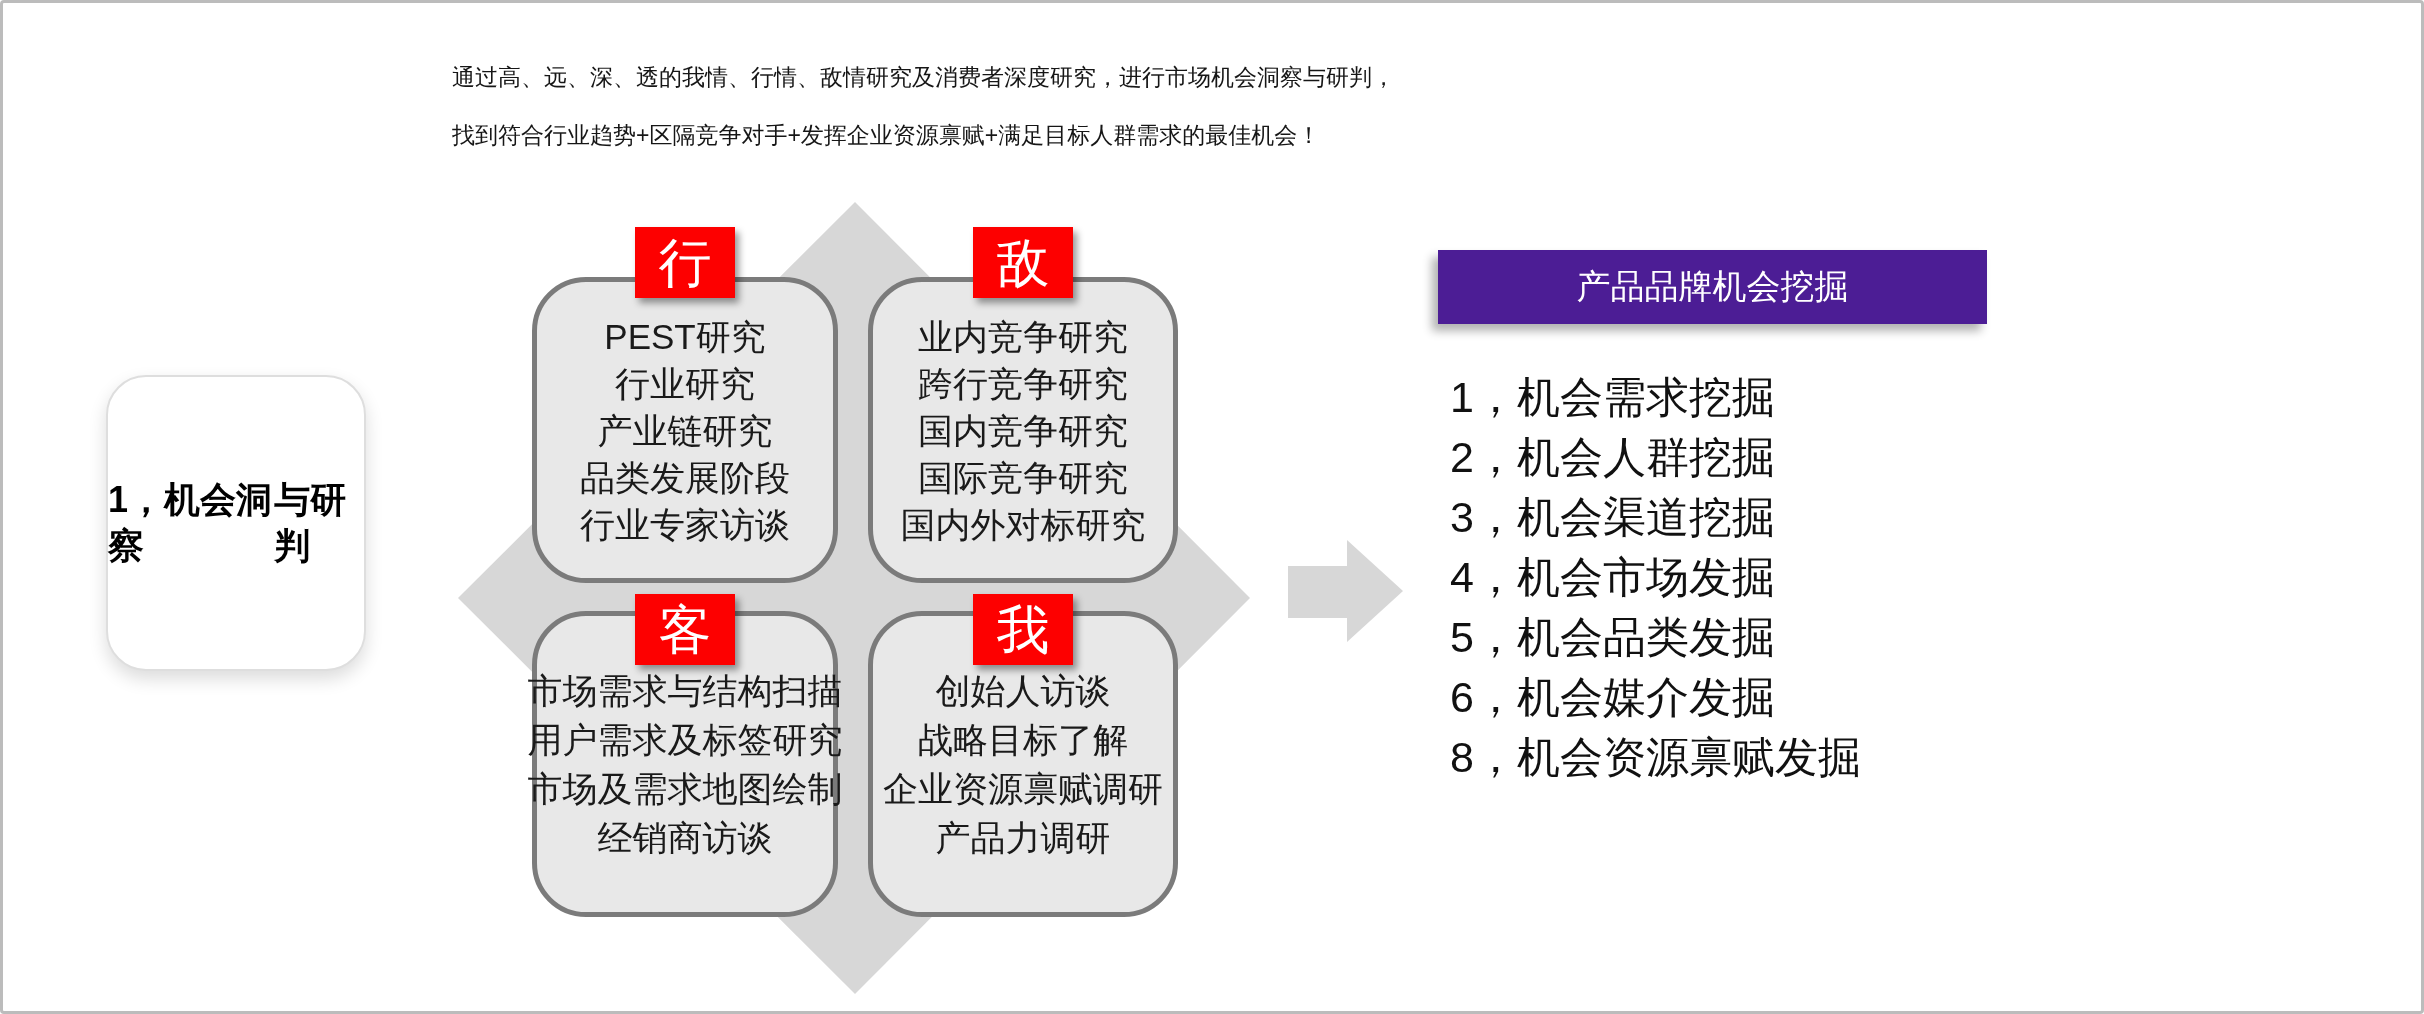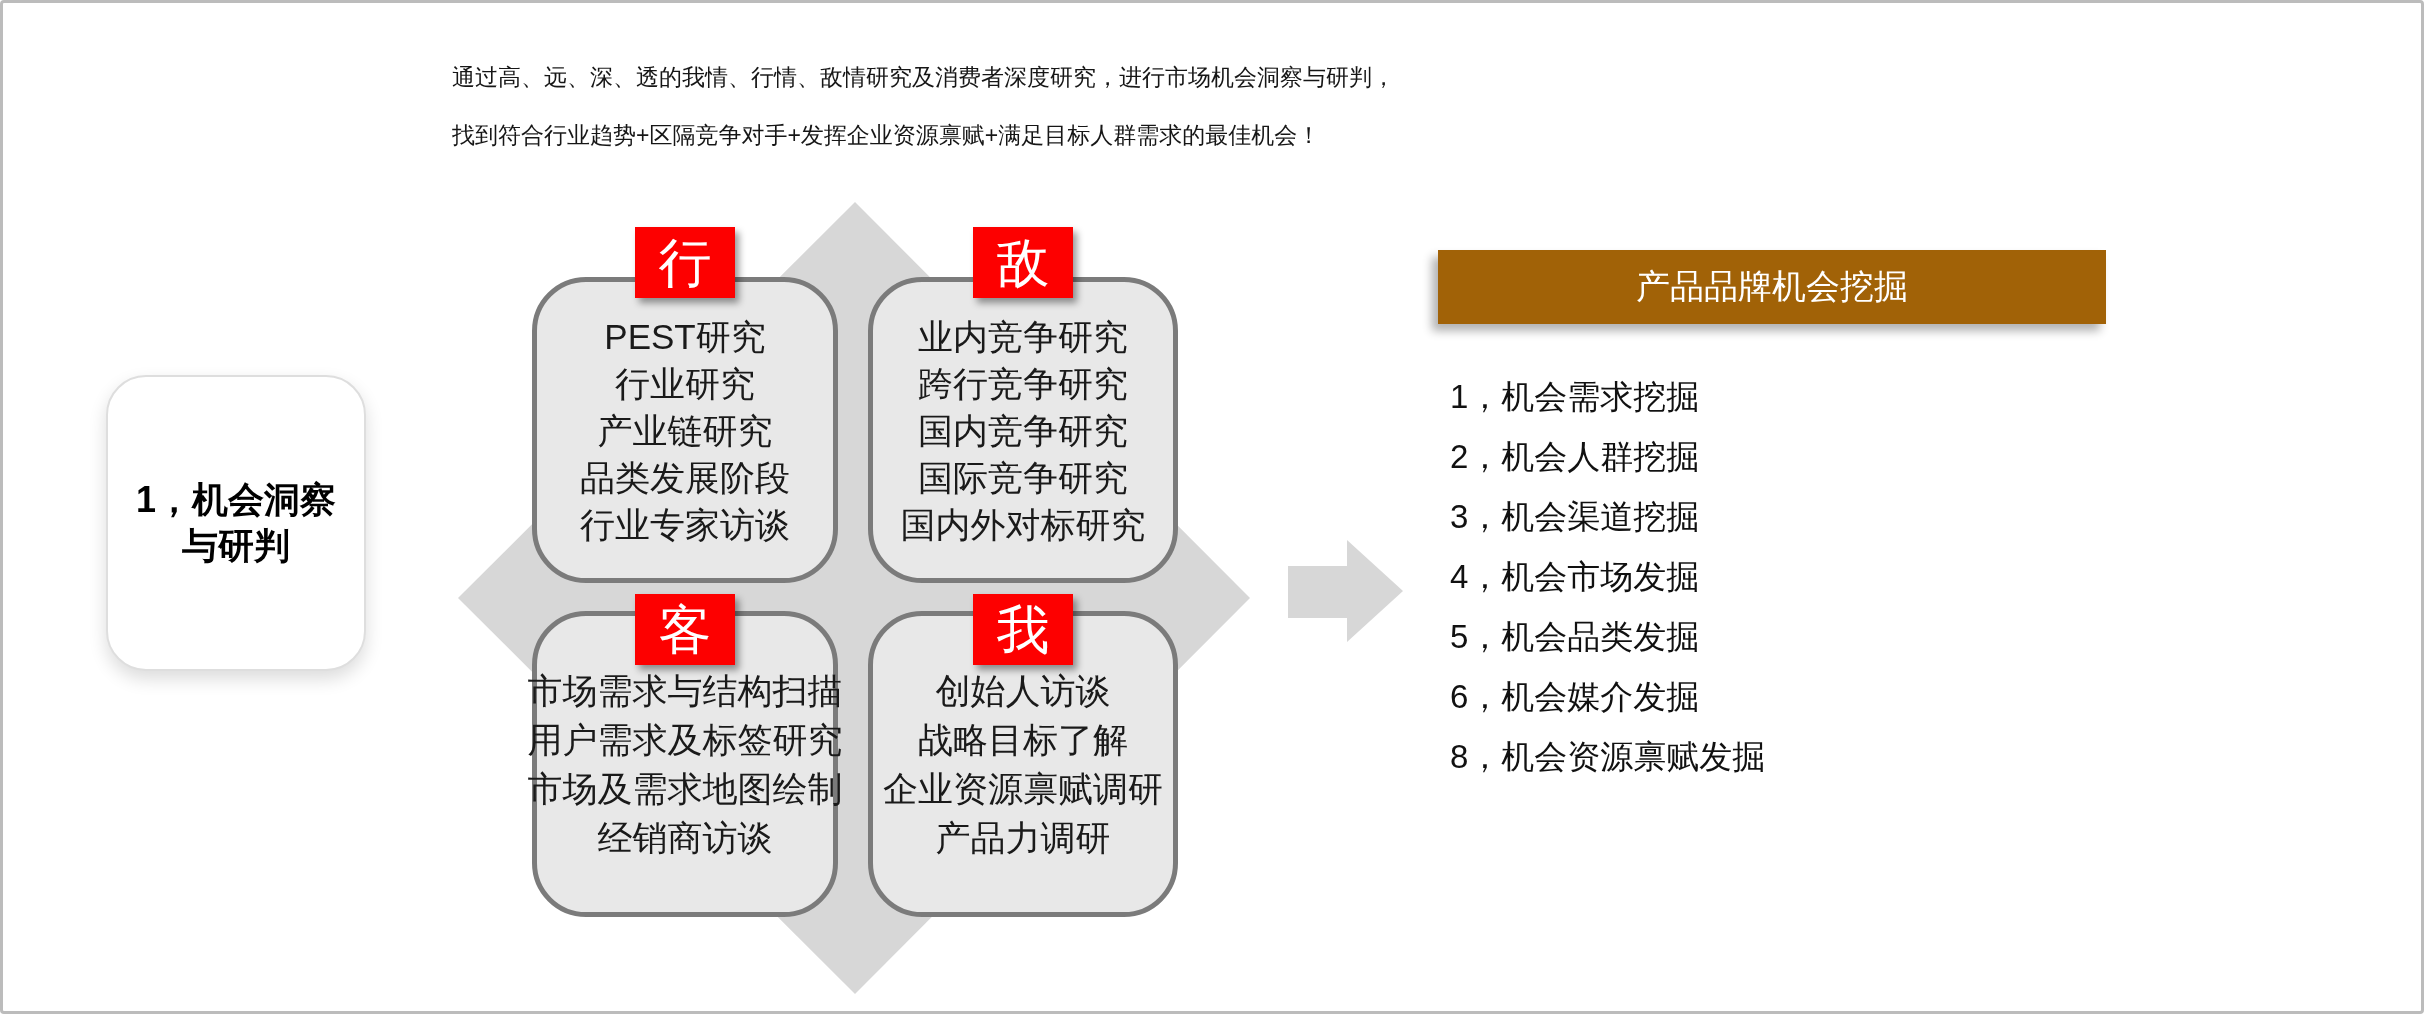--- a/index.html
+++ b/index.html
@@ -12,22 +12,22 @@
     position:absolute;inset:0;border:3px solid #bcbcbc;border-radius:4px;
     box-sizing:border-box;pointer-events:none;
   }
   
   .intro{position:absolute;left:452px;top:48px;font-size:23px;line-height:58px;color:#161616;white-space:nowrap;}
   
   .stage-box{
     position:absolute;left:106px;top:375px;width:260px;height:296px;box-sizing:border-box;
     background:#ffffff;border:2px solid #dedede;border-radius:40px;
     box-shadow:0 8px 18px rgba(0,0,0,0.14);
-    display:flex;flex-direction:column;align-items:center;justify-content:center;
-    font-size:36px;font-weight:bold;line-height:46px;text-align:right;color:#000;
+    display:flex;flex-direction:row;align-items:center;justify-content:center;
+    font-size:36px;font-weight:bold;line-height:46px;text-align:left;color:#000;
   }
   
   svg.shapes{position:absolute;left:0;top:0;pointer-events:none;}
   
   .q-box{
     position:absolute;box-sizing:border-box;width:306px;height:306px;
     background:#e8e8e8;border:5px solid #7b7b7b;border-radius:54px;
     display:flex;flex-direction:column;align-items:center;justify-content:center;
     text-align:center;
   }
@@ -41,27 +41,27 @@
   .q-tab{
     position:absolute;left:50%;transform:translateX(-50%);
     width:100px;height:71px;background:#fd0000;color:#ffffff;
     display:flex;align-items:center;justify-content:center;
     font-size:53px;line-height:1;box-shadow:4px 5px 7px rgba(0,0,0,0.40);
   }
   .row-top .q-tab{top:-55px;}
   .row-bottom .q-tab{top:-22px;}
   
   .banner{
-    position:absolute;left:1438px;top:250px;width:668px;height:74px;
-    background:#a16207;color:#ffffff;font-size:34px;
+    position:absolute;left:1438px;top:250px;width:549px;height:74px;
+    background:#4c1d95;color:#ffffff;font-size:34px;
     display:flex;align-items:center;justify-content:center;
     box-shadow:-6px 7px 9px rgba(0,0,0,0.30);white-space:nowrap;
   }
   .out-list{position:absolute;left:1450px;top:367px;}
-  .out-item{font-size:33px;line-height:60px;color:#111;white-space:nowrap;}
+  .out-item{font-size:43px;line-height:60px;color:#111;white-space:nowrap;}
 </style>
 </head>
 <body>
 
 <div class="frame"></div>
 
 <div class="intro">
   <div>通过高、远、深、透的我情、行情、敌情研究及消费者深度研究，进行市场机会洞察与研判，</div>
   <div>找到符合行业趋势+区隔竞争对手+发挥企业资源禀赋+满足目标人群需求的最佳机会！</div>
 </div>

